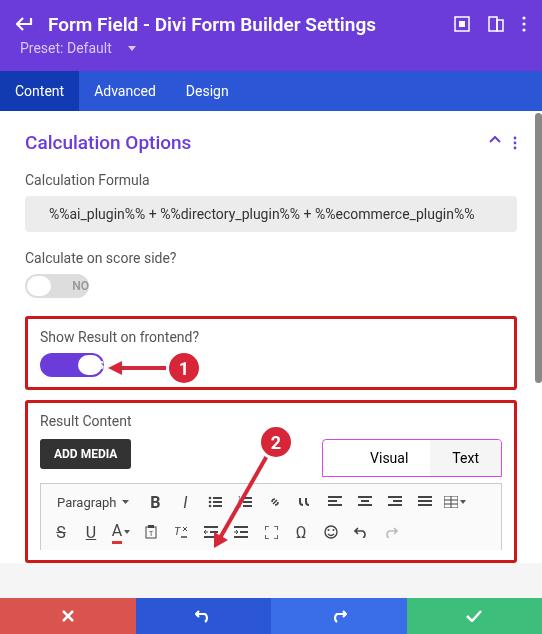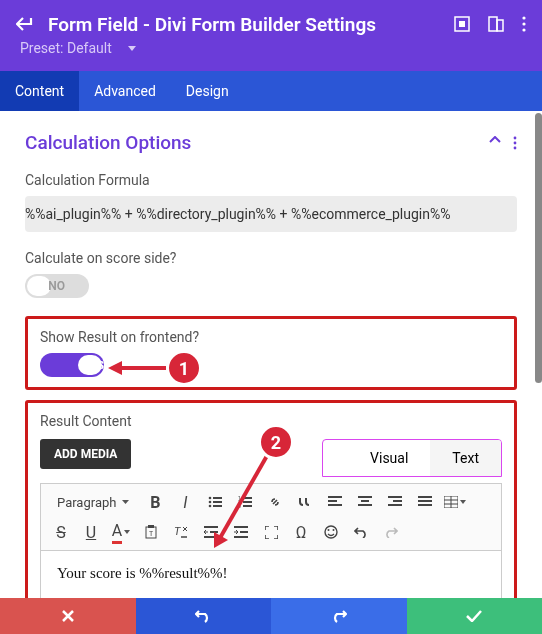--- a/index.html
+++ b/index.html
@@ -94,21 +94,21 @@
 
 .field-label {
   color: #555;
   font-size: 14px;
   margin-bottom: 8px;
 }
 .formula-input {
   width: 100%;
   background: #ececec;
   border: none;
-  padding: 10px 0;
+  padding: 10px 24px;
   font-size: 14px;
   color: #333;
   border-radius: 4px;
   margin-bottom: 18px;
 }
 
 .toggle-row {
   display: flex;
   align-items: center;
   gap: 10px;
@@ -138,21 +138,21 @@
   border-radius: 10px;
   position: absolute;
 }
 .toggle.off .toggle-knob { left: 2px; }
 .toggle.on .toggle-knob { right: 2px; }
 .toggle-label {
   color: #999;
   font-size: 12px;
   font-weight: 600;
 }
-.toggle.off .toggle-label-no { position: absolute; right: 24px; }
+.toggle.off .toggle-label-no { position: absolute; right: 0; }
 .toggle.on .toggle-label-yes { color: #fff; font-size: 11px; font-weight: 700; }
 
 
 .highlight-1 {
   border: 3px solid #cc1a1a;
   padding: 10px 12px;
   margin-bottom: 10px;
   border-radius: 3px;
 }
 .highlight-2 {
@@ -537,21 +537,20 @@
             <path d="M4 2 L1 5 L4 8 M1 5 L9 5 A4 4 0 0 1 9 12" fill="none" stroke="#444" stroke-width="1.6"></path>
           </svg>
       </div>
       <div class="tool disabled">
         <svg width="14" height="12" viewBox="0 0 14 12">
             <path d="M10 2 L13 5 L10 8 M13 5 L5 5 A4 4 0 0 0 5 12" fill="none" stroke="#bbb" stroke-width="1.6"></path>
           </svg>
       </div>
     </div>
 
-    <div class="editor-body">Your score is %%result%%!</div>
   </div>
 
 </div>
 
 <div class="callout" style="top:350px; left:166px;">
   <span>1</span>
 </div>
 <svg class="arrow" style="top:358px; left:108px;" width="58" height="20" viewBox="0 0 58 20">
   <path d="M58 10 L10 10" stroke="#d72638" stroke-width="4"></path>
   <path d="M0 10 L14 3 L14 17 Z" fill="#d72638"></path>

